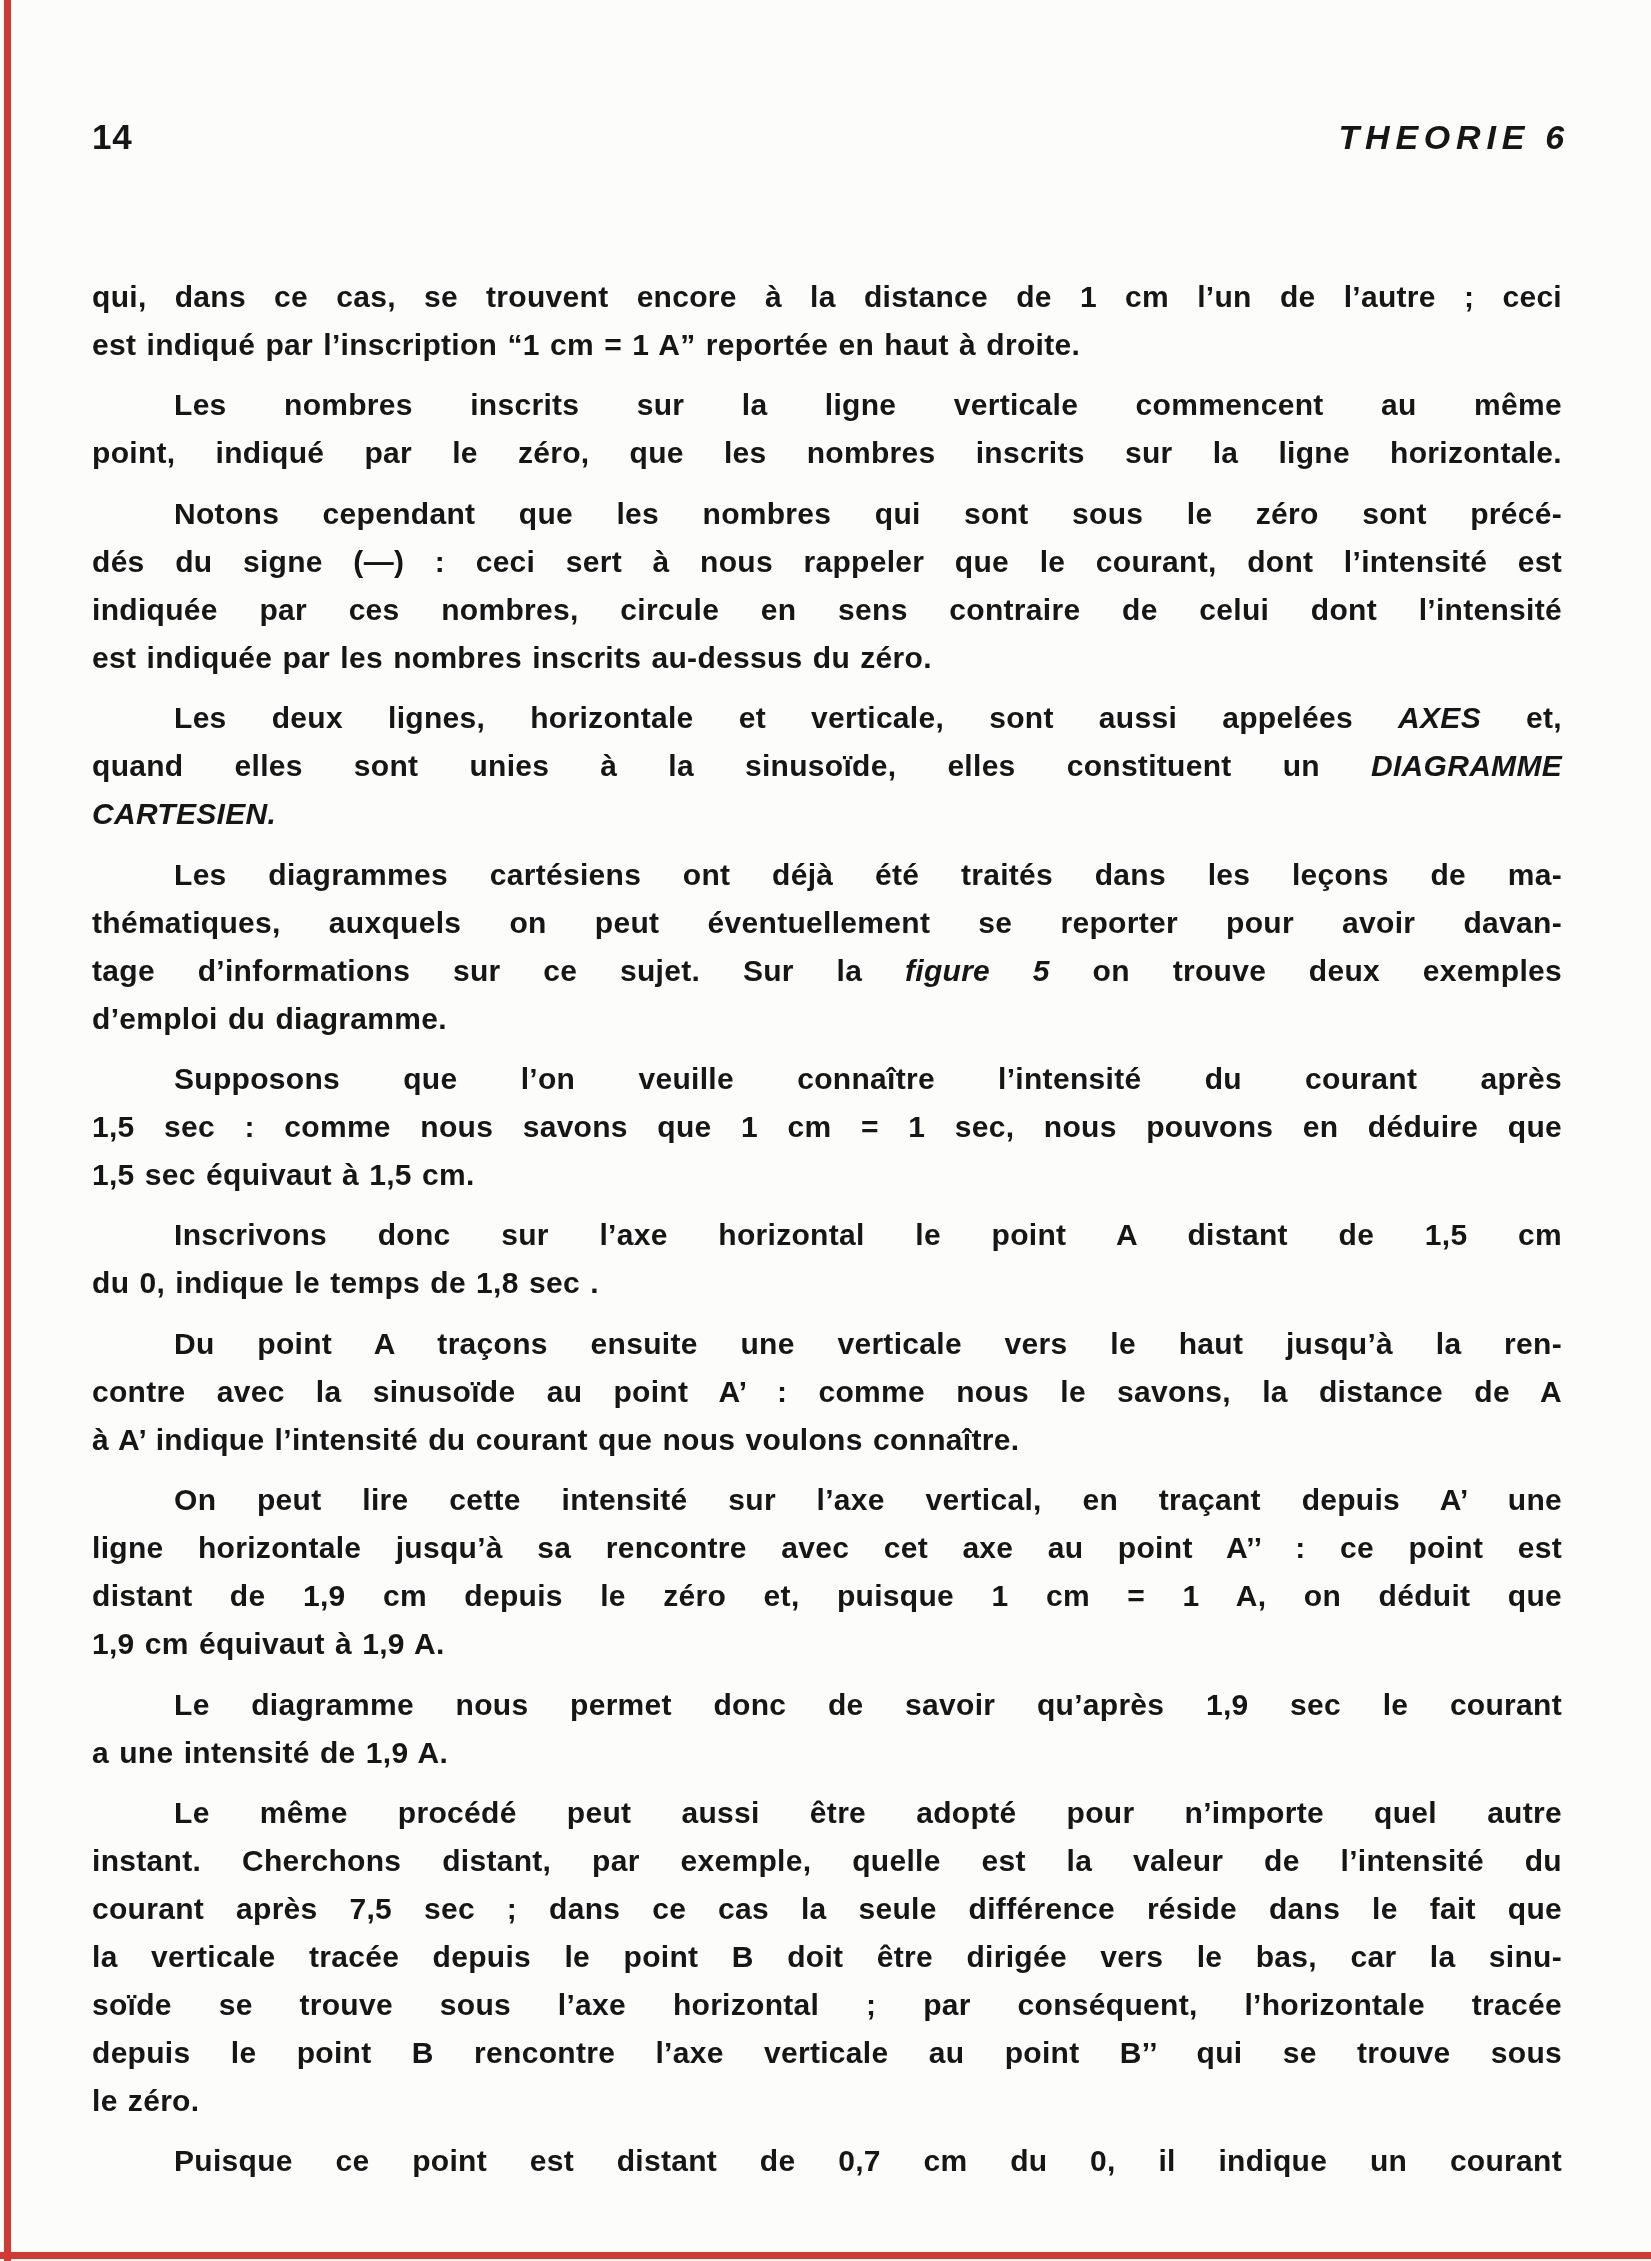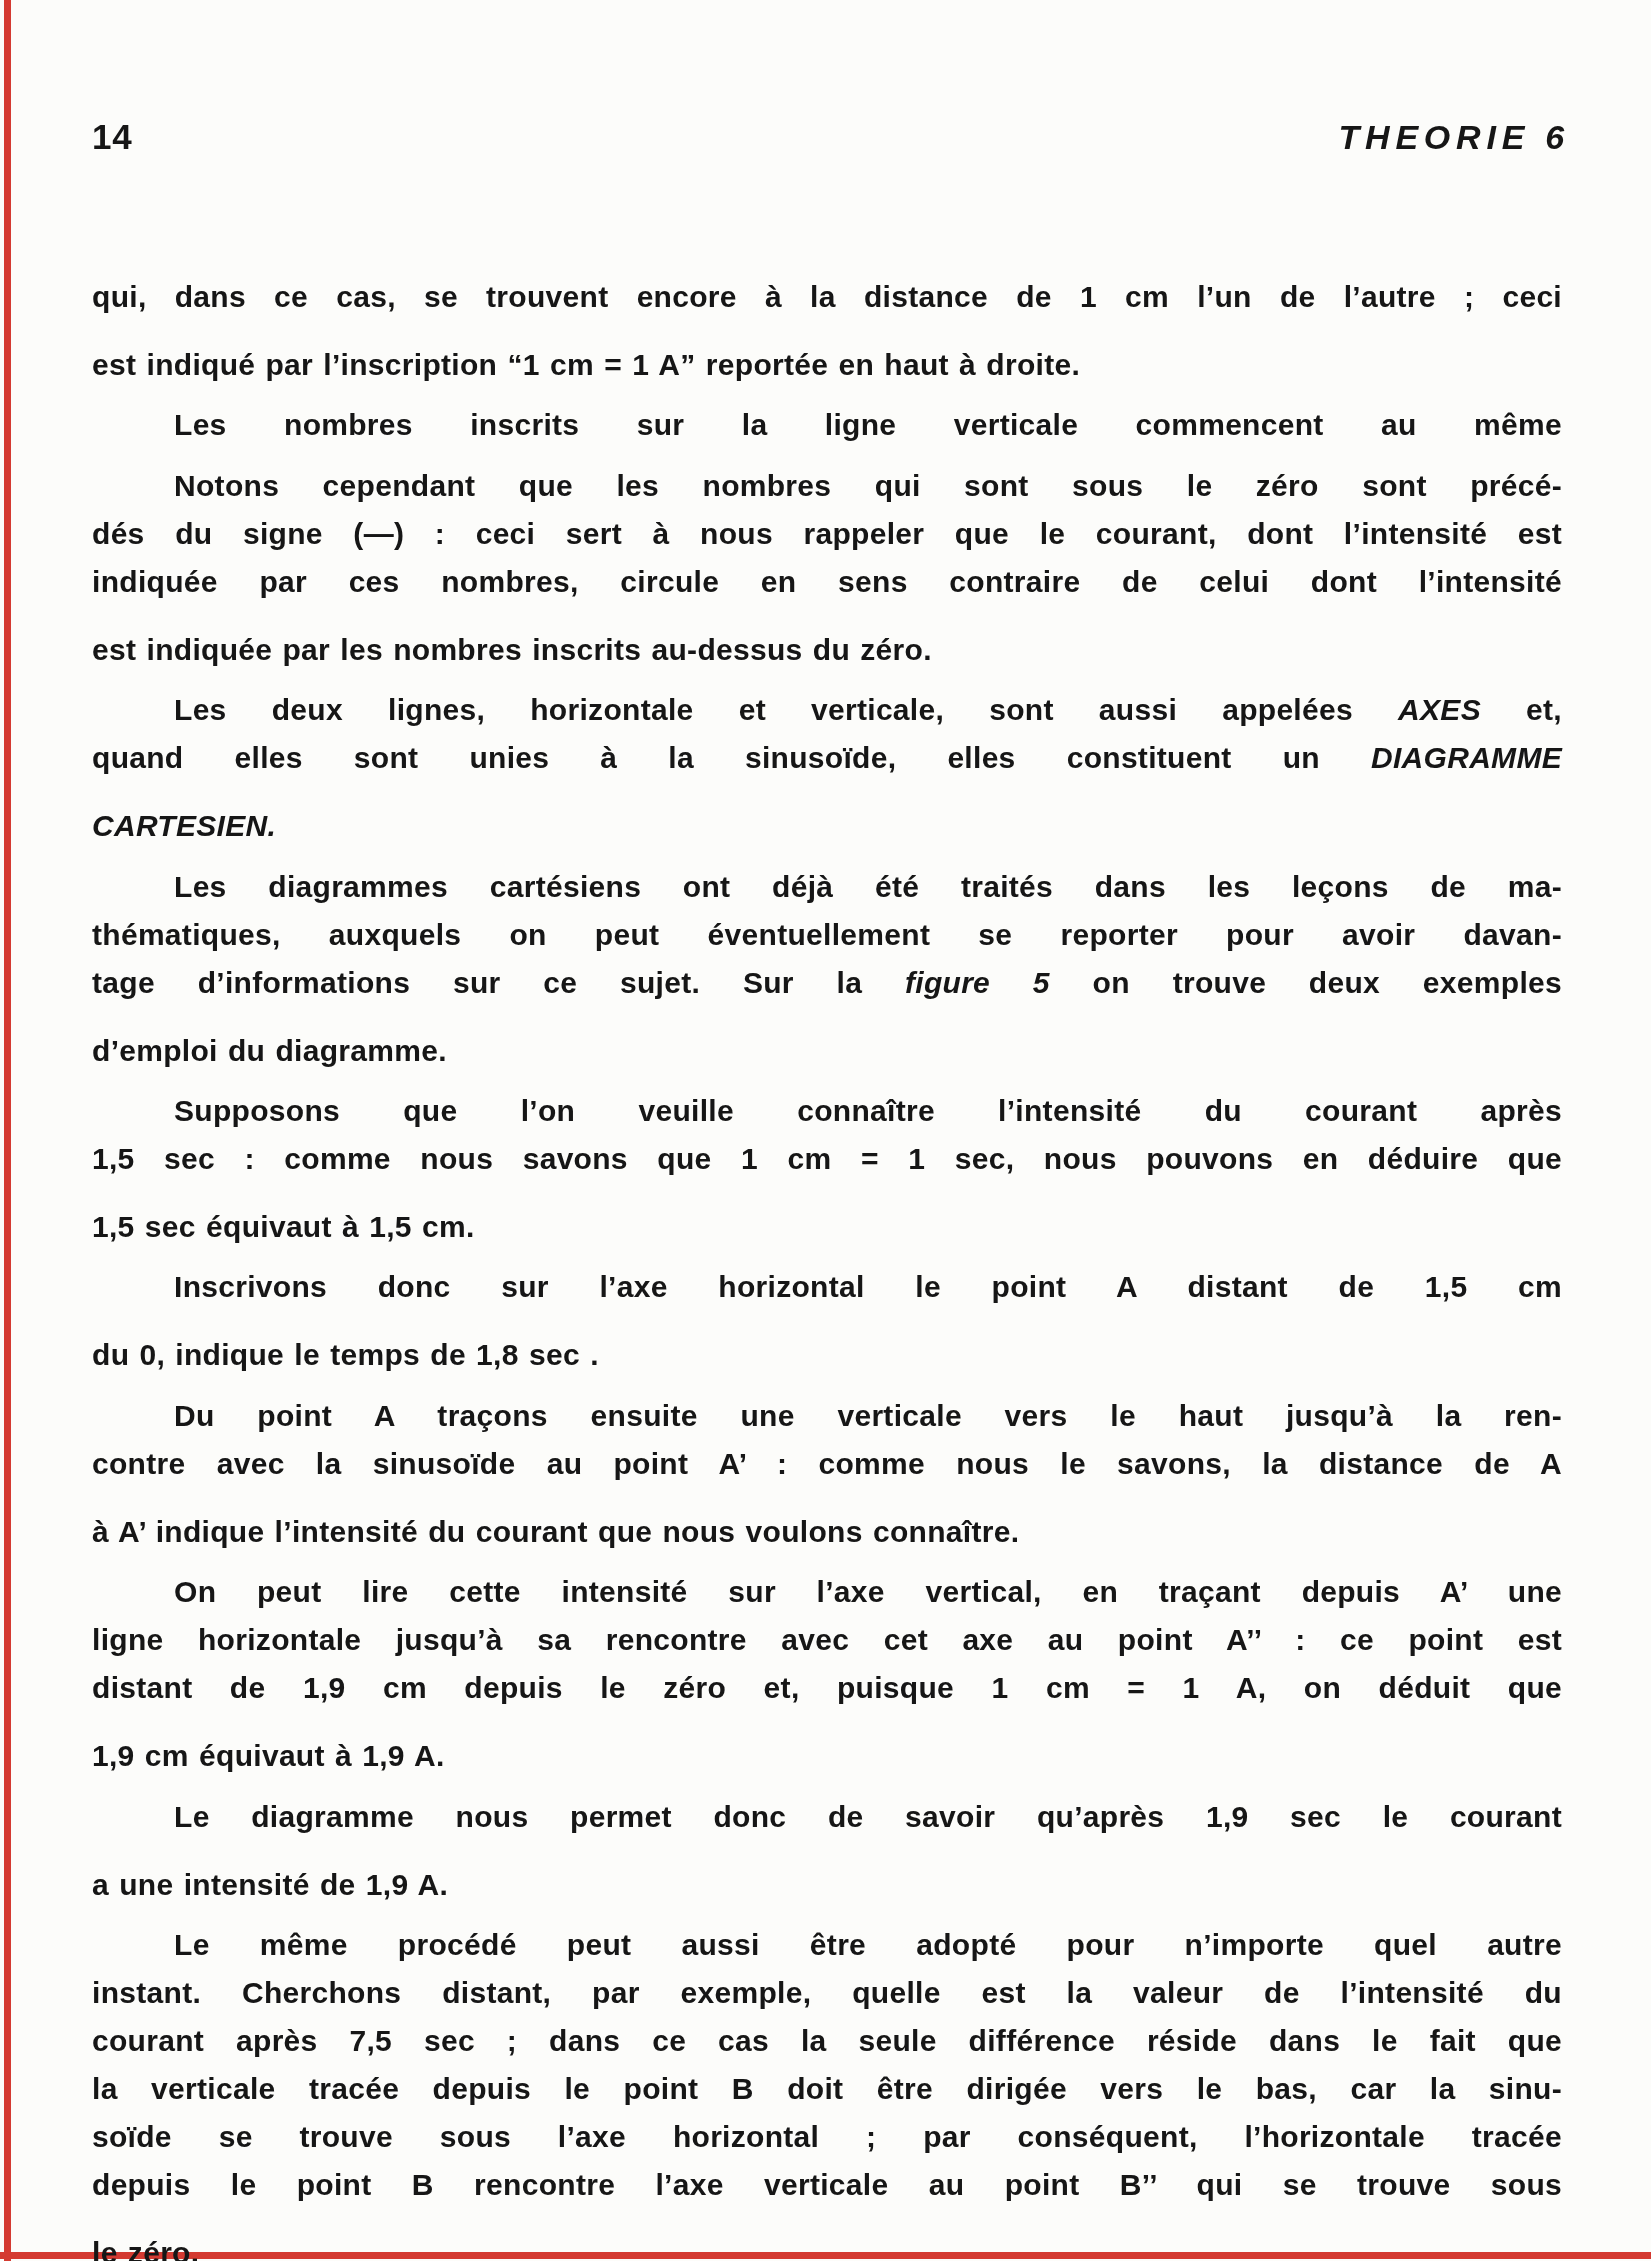--- a/index.html
+++ b/index.html
@@ -46,21 +46,20 @@
     word-spacing: 1.6px;
   }
   .para { margin: 0 0 12.4px 0; }
   .line {
     text-align: justify;
     text-align-last: justify;
   }
   .line.last {
     text-align: right;
     text-align-last: left;
-    margin-top: 20px;
   }
   .line.first { text-indent: 82px; }
   .line i { font-style: italic; }
 </style>
 </head>
 <body>
 
 <div class="page">
   <div class="edge-left"></div>
   <div class="edge-bottom"></div>
@@ -70,20 +69,21 @@
     <div class="running-title">THEORIE 6</div>
   </div>
 
   <div class="text-block">
       <div class="para">
         <div class="line"><span>qui, dans ce cas, se trouvent encore à la distance de 1 cm l’un de l’autre ; ceci</span></div>
         <div class="line last"><span>est indiqué par l’inscription “1 cm = 1 A” reportée en haut à droite.</span></div>
       </div>
       <div class="para">
         <div class="line first"><span>Les nombres inscrits sur la ligne verticale commencent au même</span></div>
+        <div class="line"><span>point, indiqué par le zéro, que les nombres inscrits sur la  ligne horizontale.</span></div>
       </div>
       <div class="para">
         <div class="line first"><span>Notons cependant que les nombres qui sont sous le zéro sont précé-</span></div>
         <div class="line"><span>dés du signe (—) : ceci sert à nous rappeler que le courant, dont l’intensité est</span></div>
         <div class="line"><span>indiquée par ces nombres, circule en sens contraire de celui dont l’intensité</span></div>
         <div class="line last"><span>est indiquée par les nombres inscrits au-dessus du zéro.</span></div>
       </div>
       <div class="para">
         <div class="line first"><span>Les deux lignes, horizontale et verticale, sont aussi appelées </span><i>AXES</i><span> et,</span></div>
         <div class="line"><span>quand elles sont unies à la sinusoïde, elles constituent un </span><i>DIAGRAMME</i></div>

